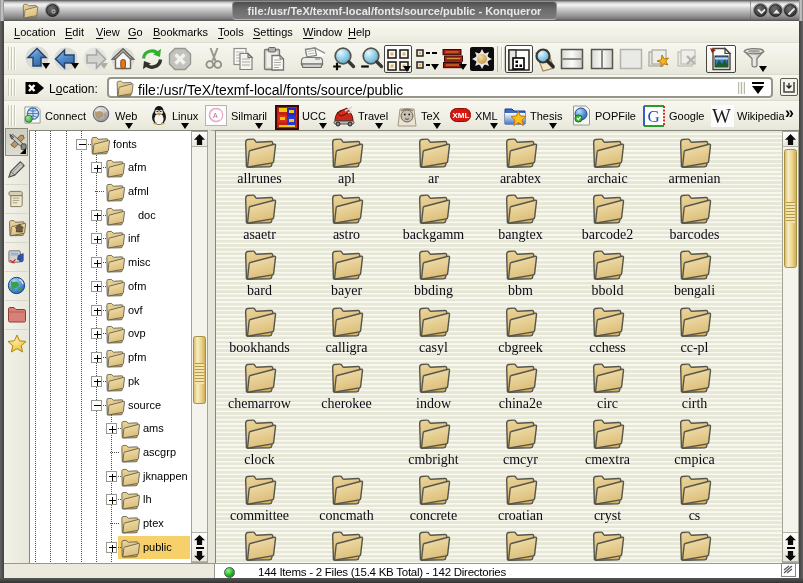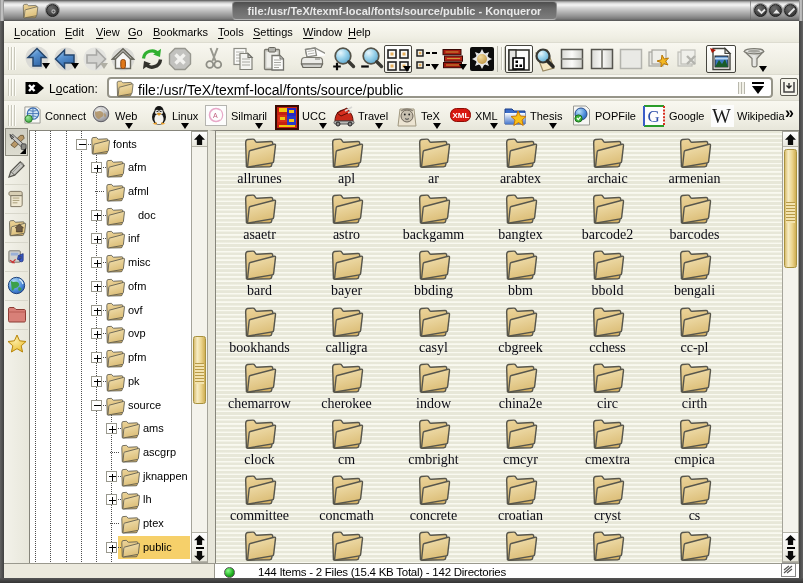--- a/index.html
+++ b/index.html
@@ -1019,26 +1019,20 @@
         <use href="#folder"></use>
       </svg>
       <span class="cl">cirth</span>
     </div>
     <div class="cell" style="left:-0.5px;top:287.0px">
       <svg width="37" height="34" viewBox="0 0 34 31">
         <use href="#folder"></use>
       </svg>
       <span class="cl">clock</span>
     </div>
-    <div class="cell" style="left:86.5px;top:287.0px">
-      <svg width="37" height="34" viewBox="0 0 34 31">
-        <use href="#folder"></use>
-      </svg>
-      <span class="cl">cm</span>
-    </div>
     <div class="cell" style="left:173.5px;top:287.0px">
       <svg width="37" height="34" viewBox="0 0 34 31">
         <use href="#folder"></use>
       </svg>
       <span class="cl">cmbright</span>
     </div>
     <div class="cell" style="left:260.5px;top:287.0px">
       <svg width="37" height="34" viewBox="0 0 34 31">
         <use href="#folder"></use>
       </svg>

